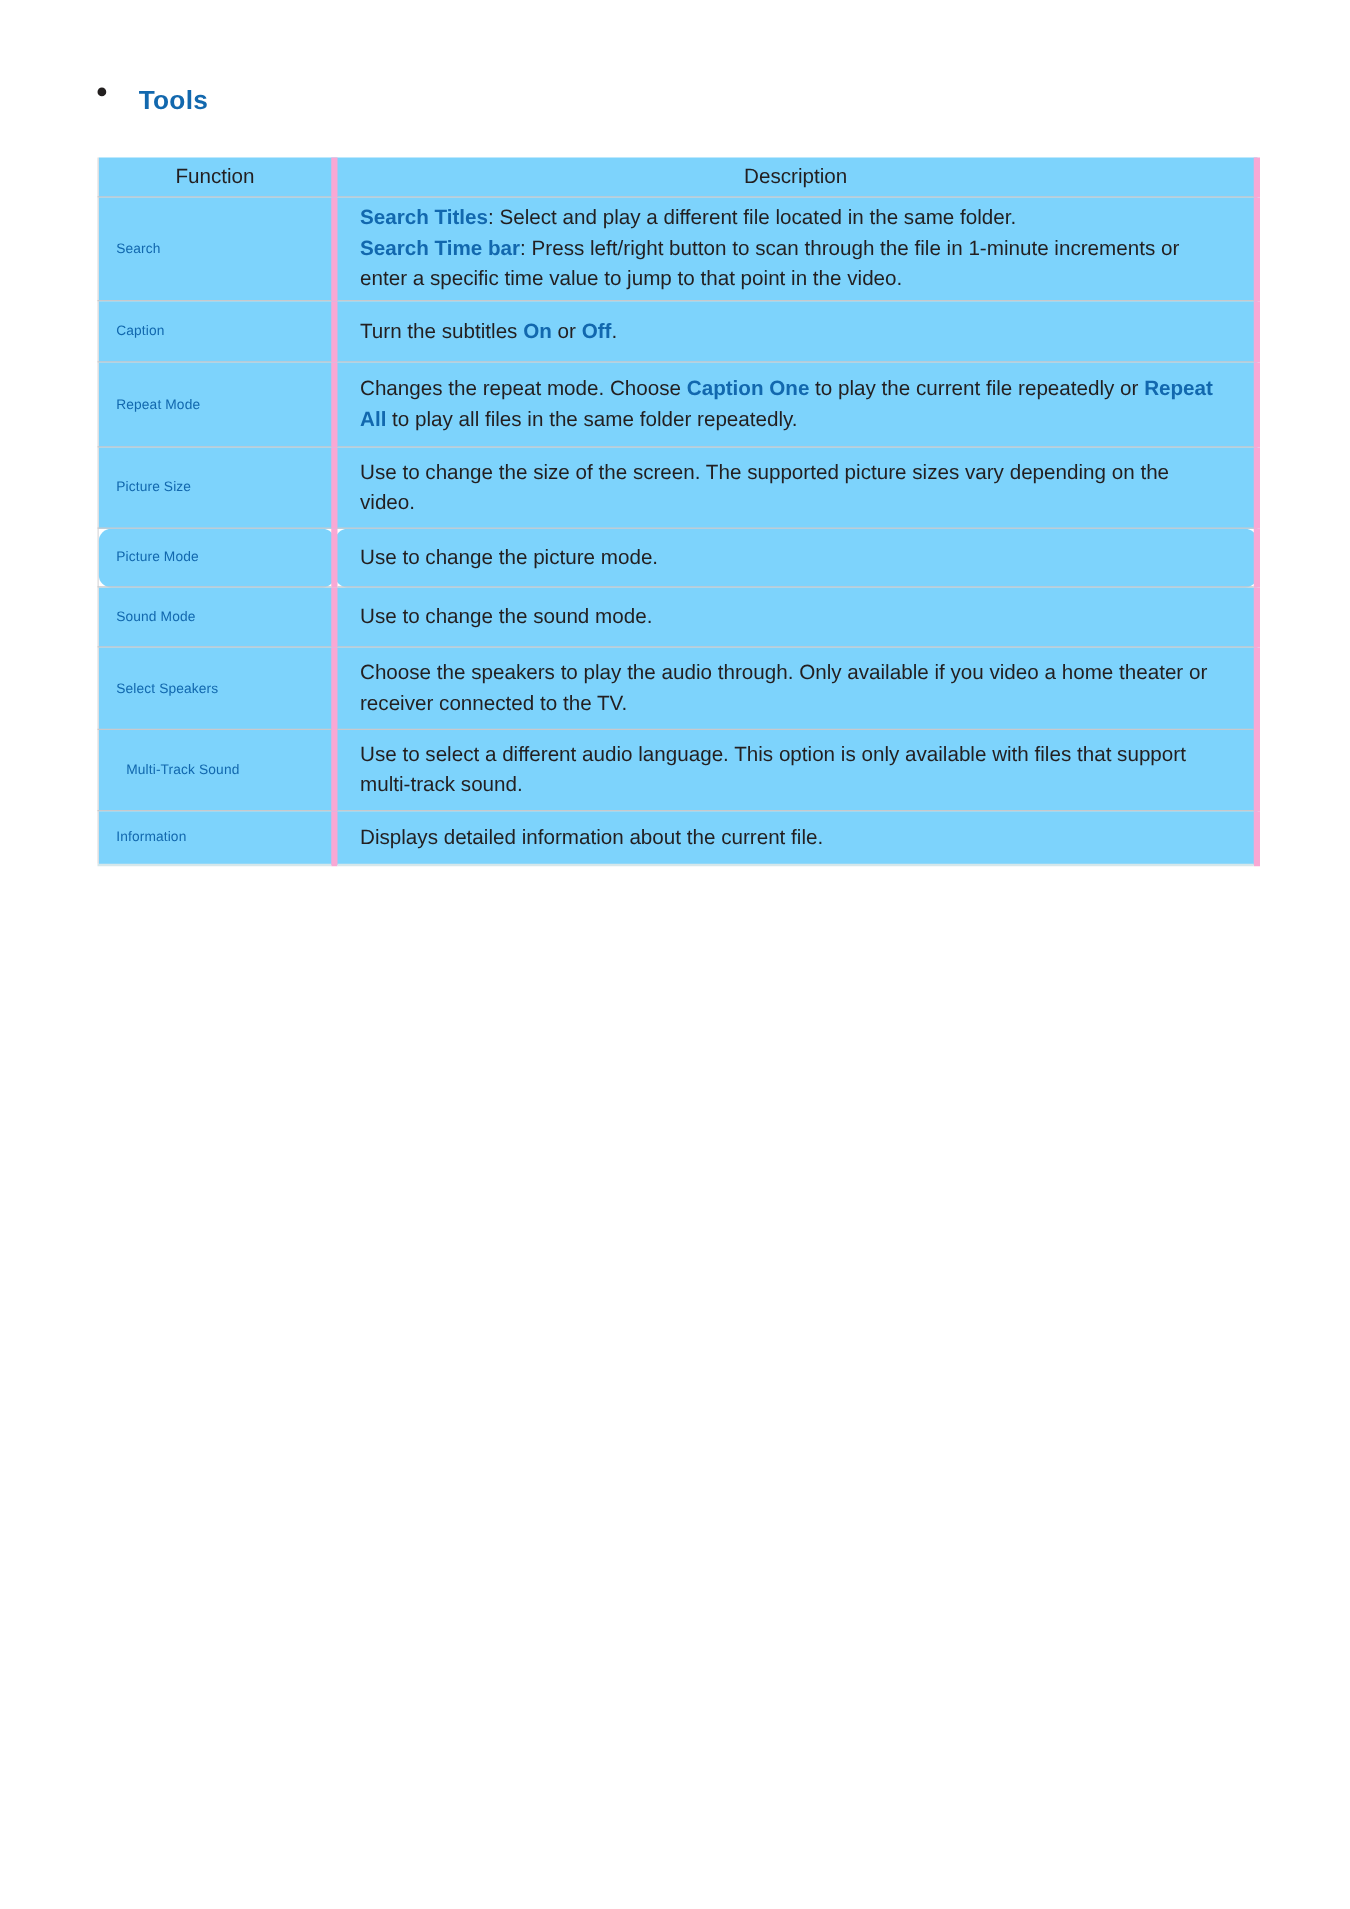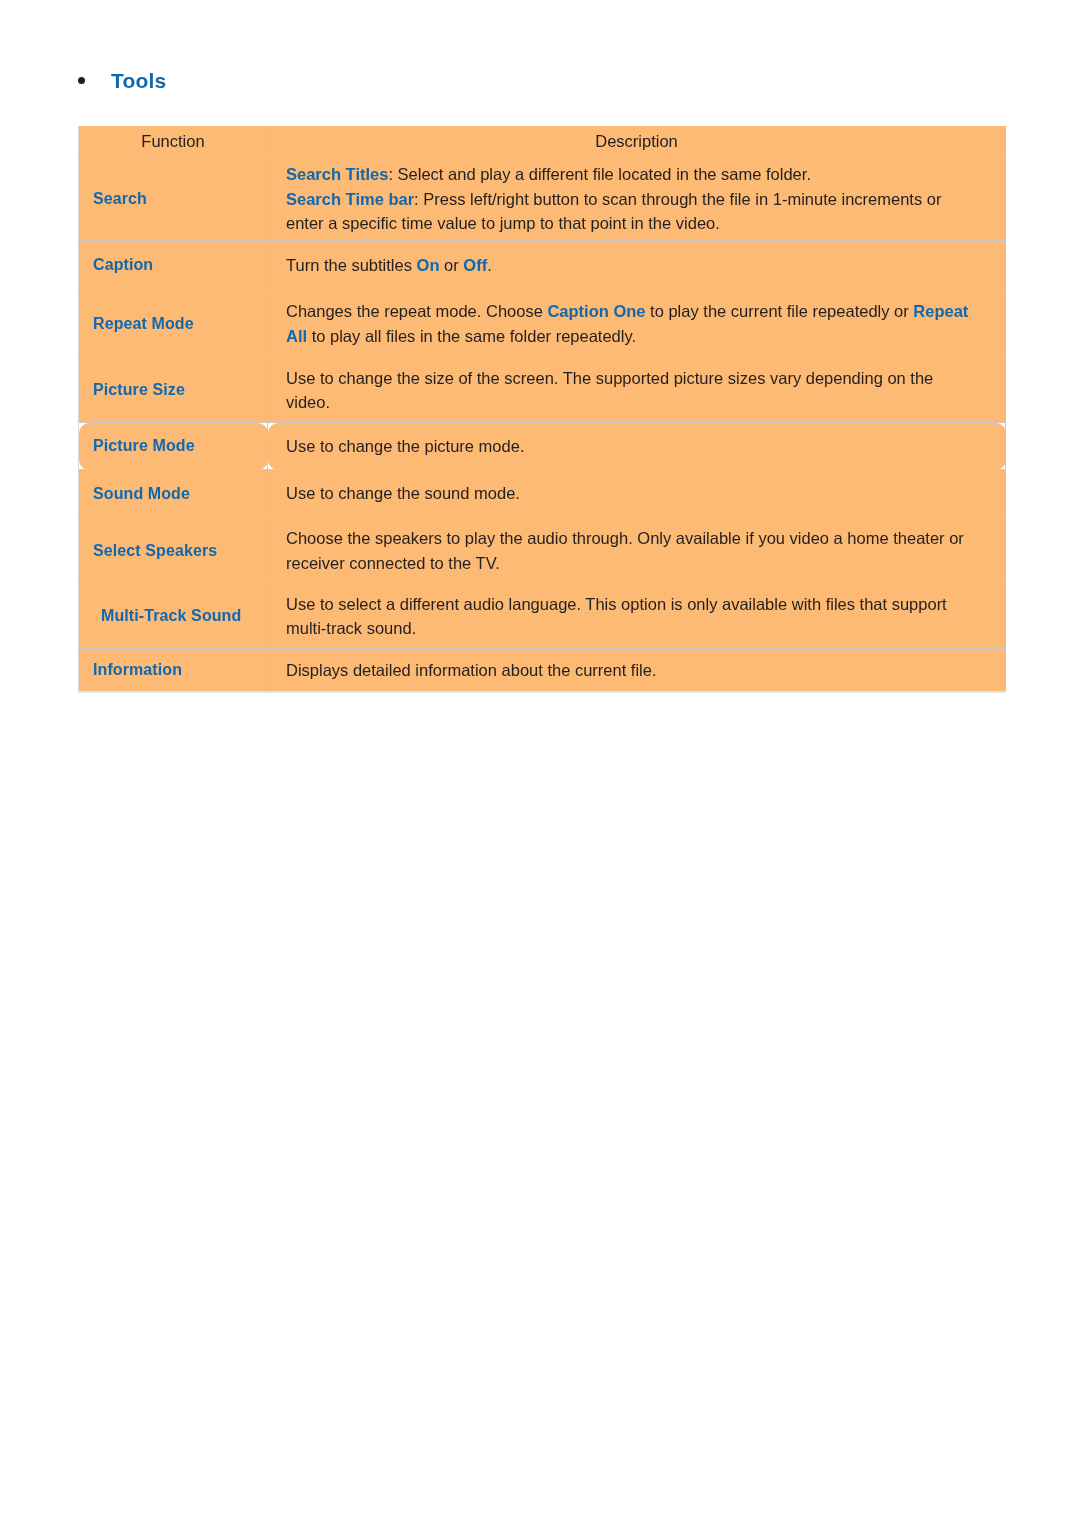--- a/index.html
+++ b/index.html
@@ -23,21 +23,21 @@
     height: 1527px;
     overflow: hidden;
   }
 
   
   .heading-row {
     position: absolute;
     left: 78px;
     top: 70px;
     display: flex;
-    align-items: center;
+    align-items: flex-start;
   }
   .bullet {
     width: 7px;
     height: 7px;
     border-radius: 50%;
     background: #221f1f;
     margin-right: 26px;
     flex: 0 0 auto;
   }
   .heading-text {
@@ -57,23 +57,23 @@
     border-collapse: collapse;
     table-layout: fixed;
   }
   .tools-table col.c-fn { width: 189px; }
   .tools-table col.c-desc { width: 738px; }
 
   .tools-table th,
   .tools-table td {
     vertical-align: middle;
     border-left: 1px solid #d9d9db;
-    border-right: 1px solid #f9a8d4;
+    border-right: 5px solid #f9a8d4;
     border-bottom: 1px solid #c9c9cc;
-    background: #fdba74;
+    background: #7dd3fc;
   }
 
   thead th {
     background: #c1c1c3;
     border-bottom: 1px solid #b5b5b7;
     border-left: 1px solid #c1c1c3;
     border-right: 1px solid #c1c1c3;
     font-size: 16.5px;
     font-weight: normal;
     color: #231f20;
@@ -84,22 +84,22 @@
   thead th.th-desc {
     border-left: 1px solid #ffffff;
   }
 
   tbody tr:last-child td {
     border-bottom: 2px solid #d6e7ea;
   }
 
   td.fn-cell {
     padding: 0 0 0 14px;
-    font-size: 16px;
-    font-weight: bold;
+    font-size: 11px;
+    font-weight: normal;
     color: #1268ae;
     letter-spacing: 0.1px;
     white-space: nowrap;
   }
   td.desc-cell {
     padding: 0 29px 0 18px;
     font-size: 16.5px;
     color: #231f20;
     line-height: 1.48;
   }

